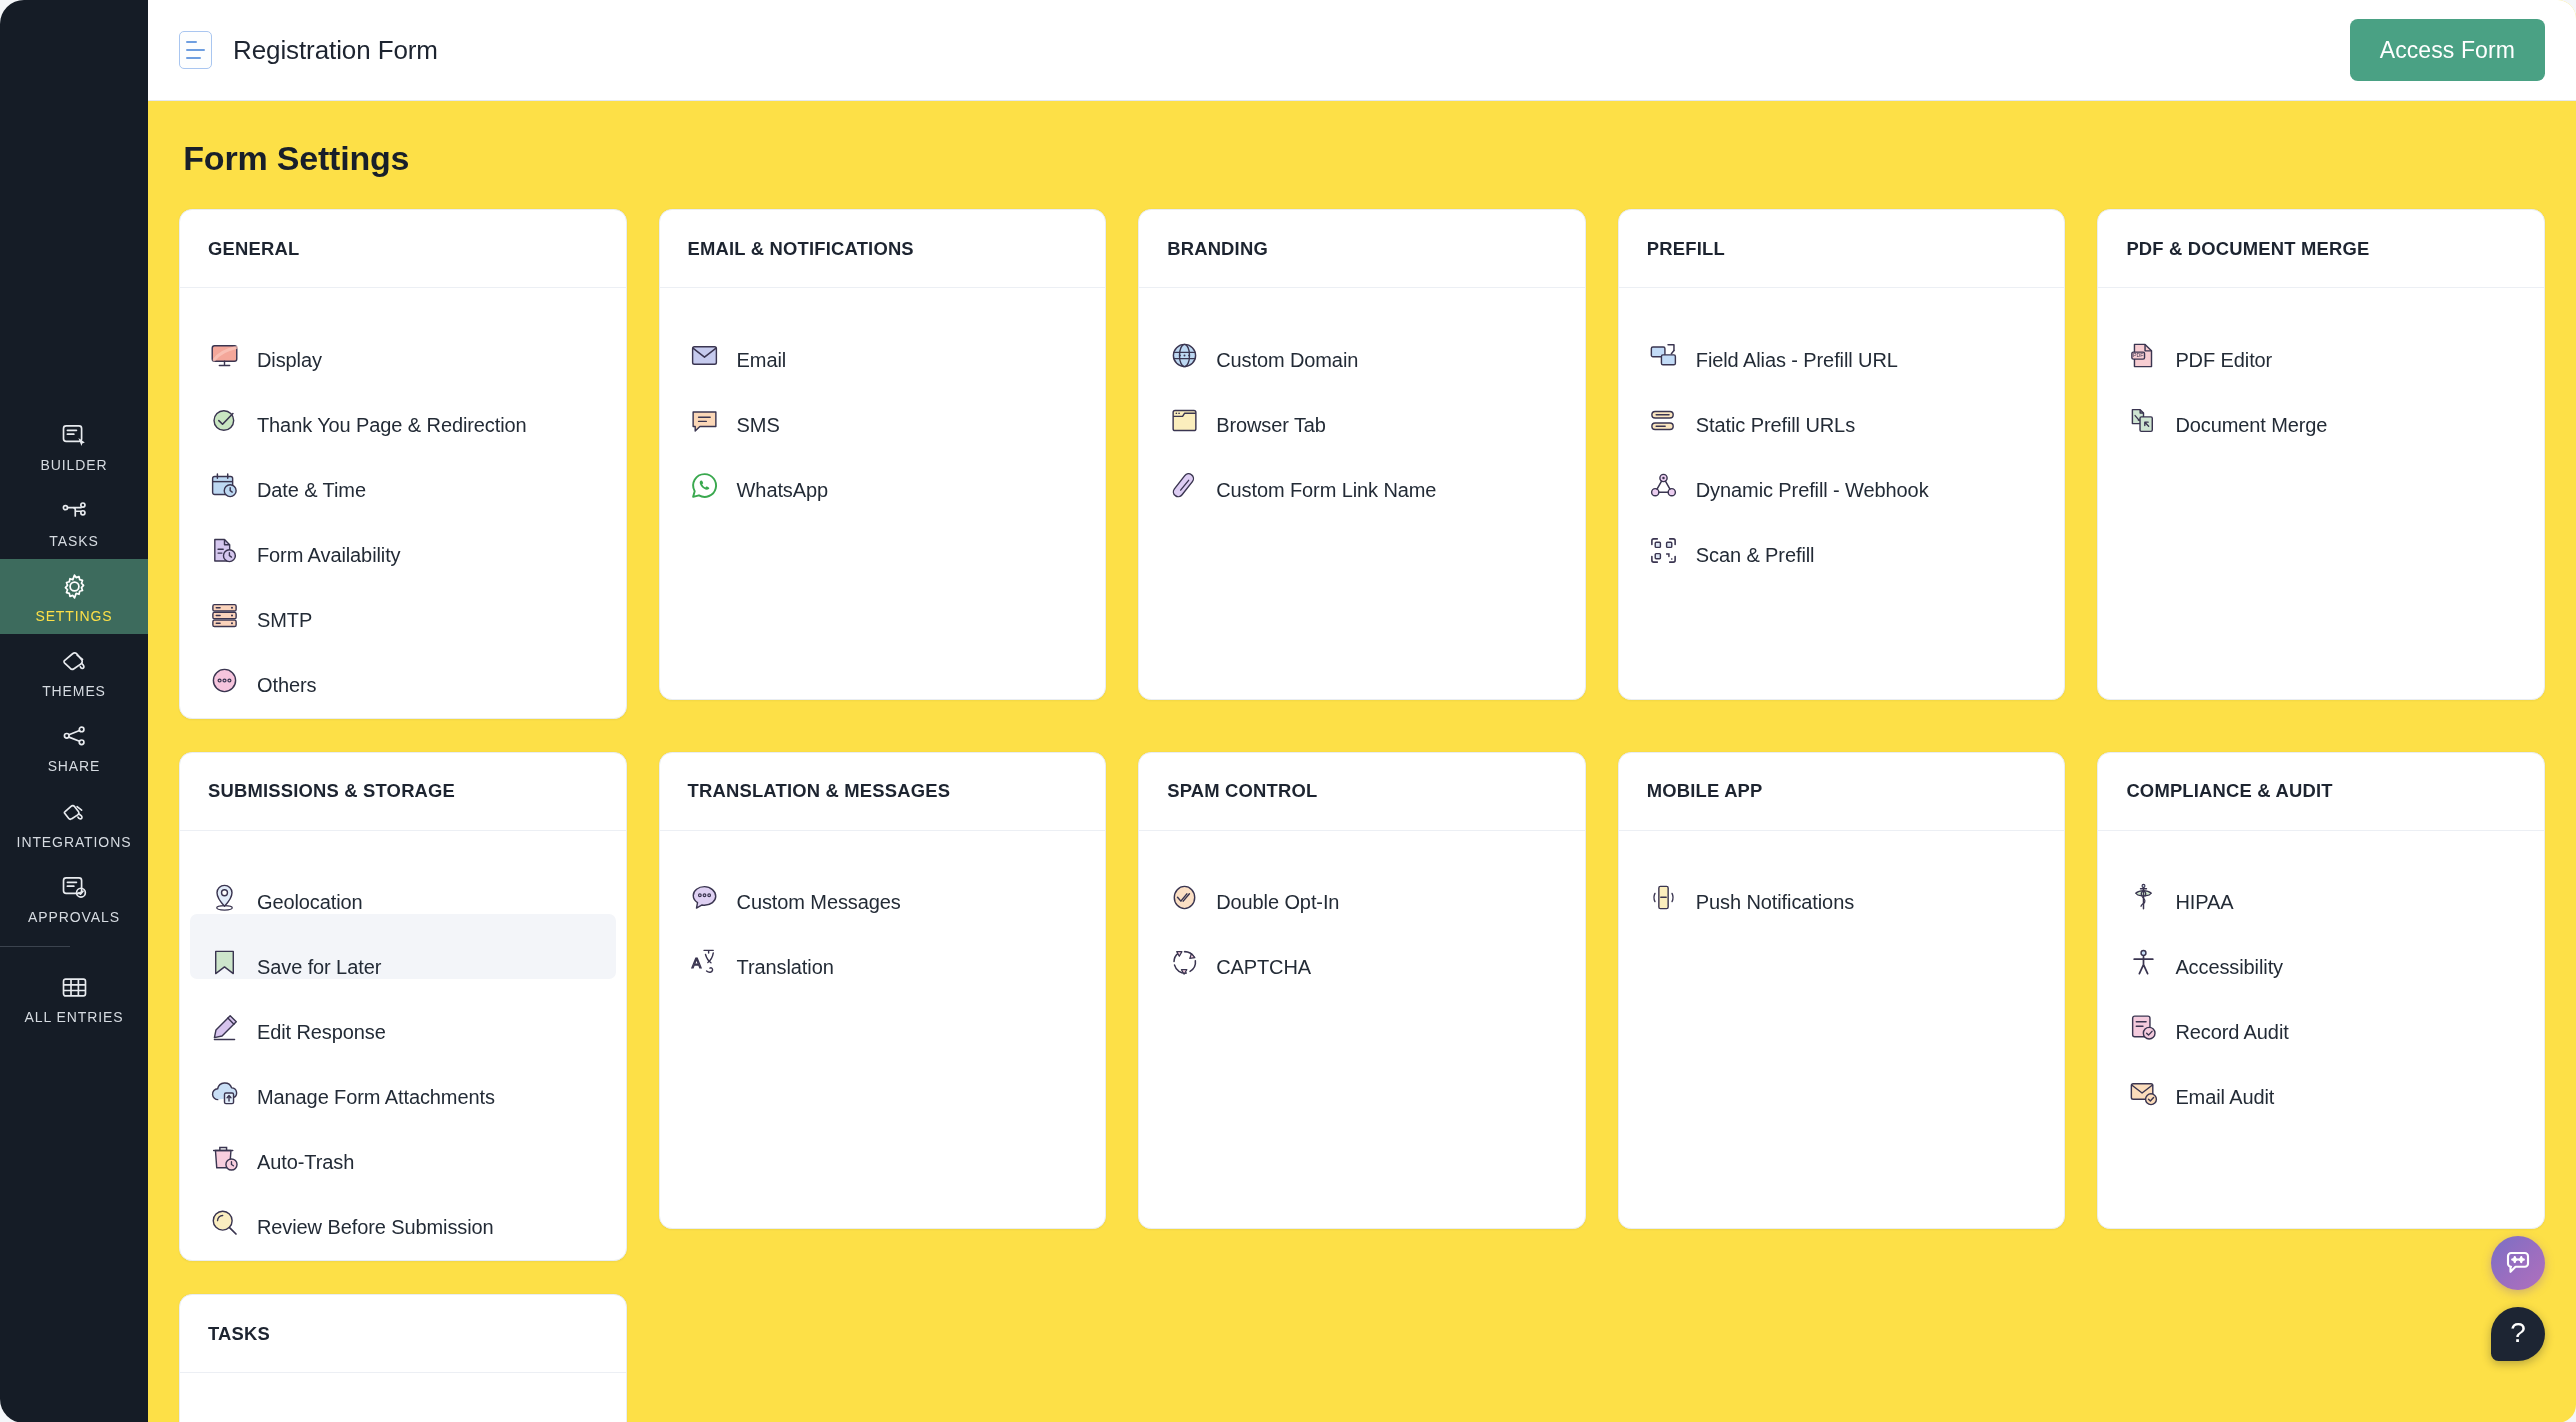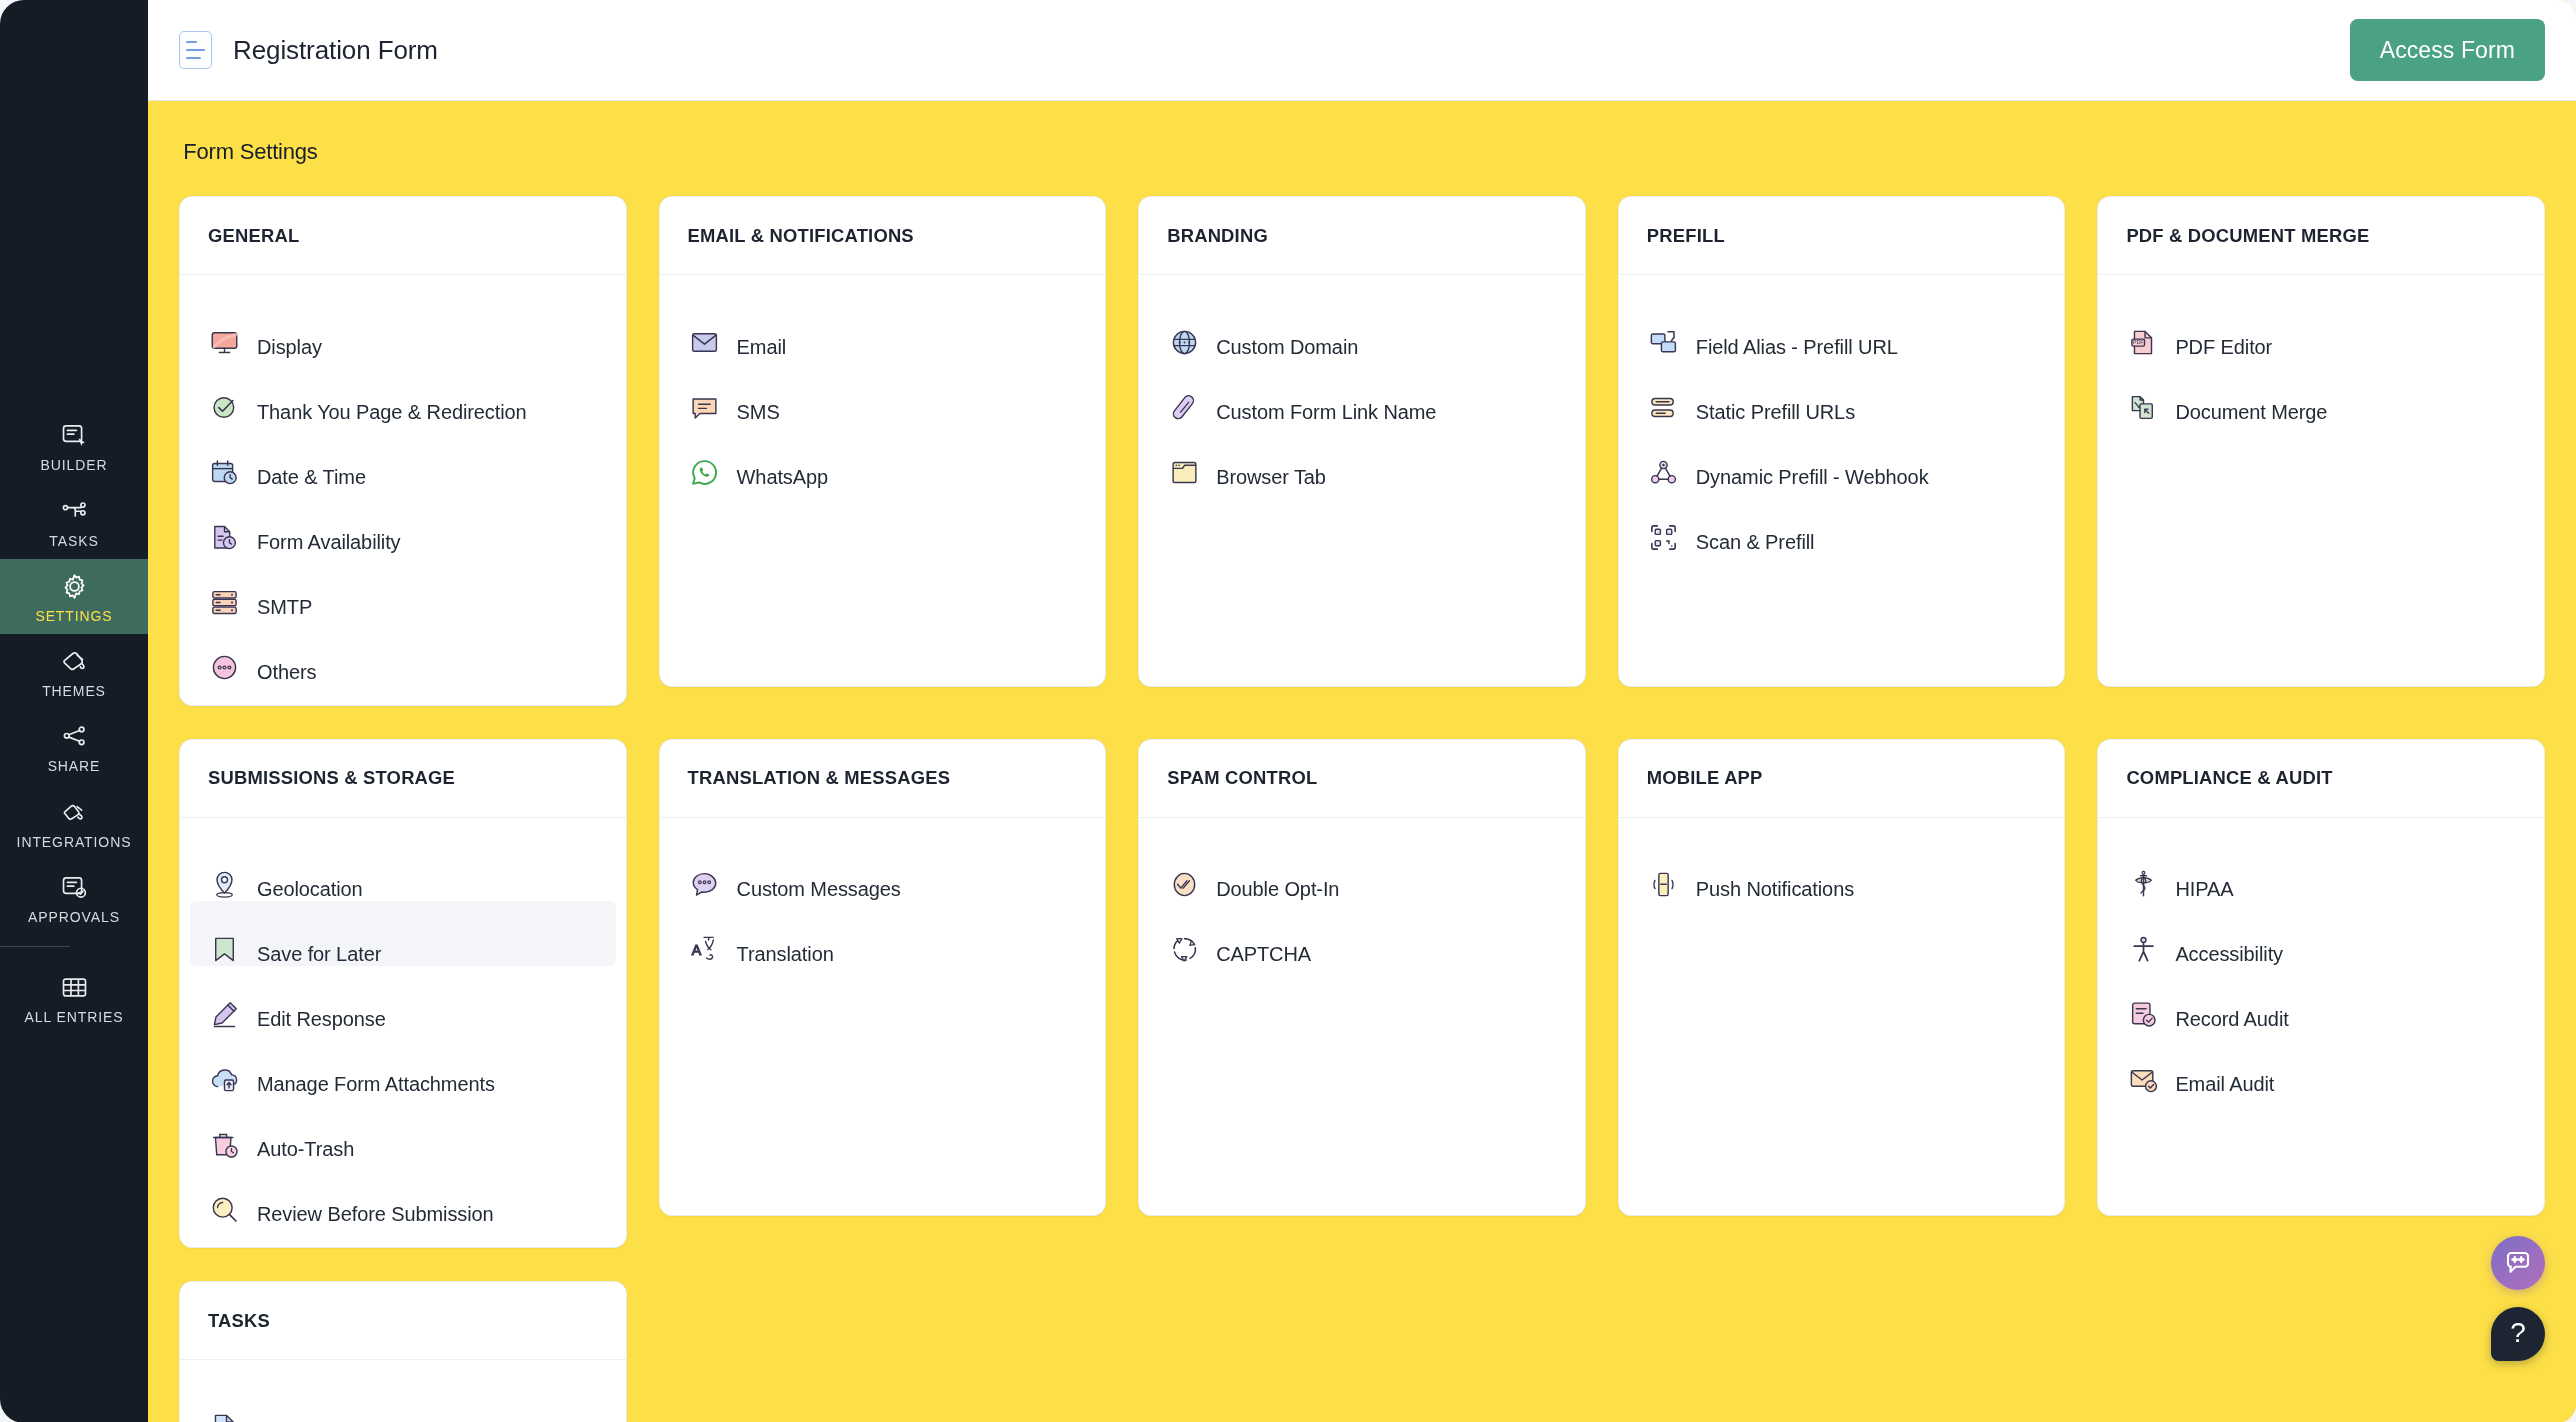--- a/index.html
+++ b/index.html
@@ -126,23 +126,23 @@
   }
 
   
   #content {
     flex: 1 1 auto;
     overflow: hidden;
     padding: 34px 31px 0 31px;
     position: relative;
   }
   #page-title {
-    font-size: 22px;
+    font-size: 34px;
     color: #181f2a;
-    font-weight: 400;
+    font-weight: 700;
     margin: 4.3px 0 31px 4.3px;
     letter-spacing: -0.2px;
   }
 
   .grid {
     display: grid;
     grid-template-columns: repeat(5, 1fr);
     column-gap: 32px;
     row-gap: 33px;
     align-items: start;
@@ -459,36 +459,36 @@
                     <circle cx="8.5" cy="12" r=".75" fill="#3a3550"></circle>
                     <circle cx="12" cy="12" r=".75" fill="#3a3550"></circle>
                     <circle cx="15.5" cy="12" r=".75" fill="#3a3550"></circle>
                   </svg>
                 </span>
                 <span class="row-label">Custom Domain</span>
               </div>
               <div class="row-item">
                 <span class="row-icon">
                   <svg viewBox="0 0 24 24" fill="none" xmlns="http://www.w3.org/2000/svg">
-                    <rect x="7.4" y="1.6" width="7.5" height="20.4" rx="3.7" transform="rotate(38 11.2 11.8)" fill="#ddcdf3" stroke="#3a3550" stroke-width="1.1"></rect>
-                    <path d="M9 15.6L15.2 8" stroke="#3a3550" stroke-width="1.05" stroke-linecap="round"></path>
-                  </svg>
-                </span>
-                <span class="row-label">Custom Form Link Name</span>
-              </div>
-              <div class="row-item">
-                <span class="row-icon">
-                  <svg viewBox="0 0 24 24" fill="none" xmlns="http://www.w3.org/2000/svg">
                     <rect x="3.2" y="4.2" width="17.6" height="15.6" rx="1.5" fill="#fbeebd" stroke="#3a3550" stroke-width="1.1"></rect>
                     <path d="M3.2 8.8h7.3l1.5-2.4h8.8" stroke="#3a3550" stroke-width="1.1" stroke-linejoin="round" fill="none"></path>
                     <circle cx="5.7" cy="6.4" r=".65" fill="#3a3550"></circle>
                     <circle cx="7.8" cy="6.4" r=".65" fill="#3a3550"></circle>
                   </svg>
                 </span>
                 <span class="row-label">Browser Tab</span>
+              </div>
+              <div class="row-item">
+                <span class="row-icon">
+                  <svg viewBox="0 0 24 24" fill="none" xmlns="http://www.w3.org/2000/svg">
+                    <rect x="7.4" y="1.6" width="7.5" height="20.4" rx="3.7" transform="rotate(38 11.2 11.8)" fill="#ddcdf3" stroke="#3a3550" stroke-width="1.1"></rect>
+                    <path d="M9 15.6L15.2 8" stroke="#3a3550" stroke-width="1.05" stroke-linecap="round"></path>
+                  </svg>
+                </span>
+                <span class="row-label">Custom Form Link Name</span>
               </div>
             </div>
           </div>
           <div class="card">
             <div class="card-head">
               <span class="card-title">PREFILL</span>
             </div>
             <div class="card-body h1">
               <div class="row-item">
                 <span class="row-icon">

